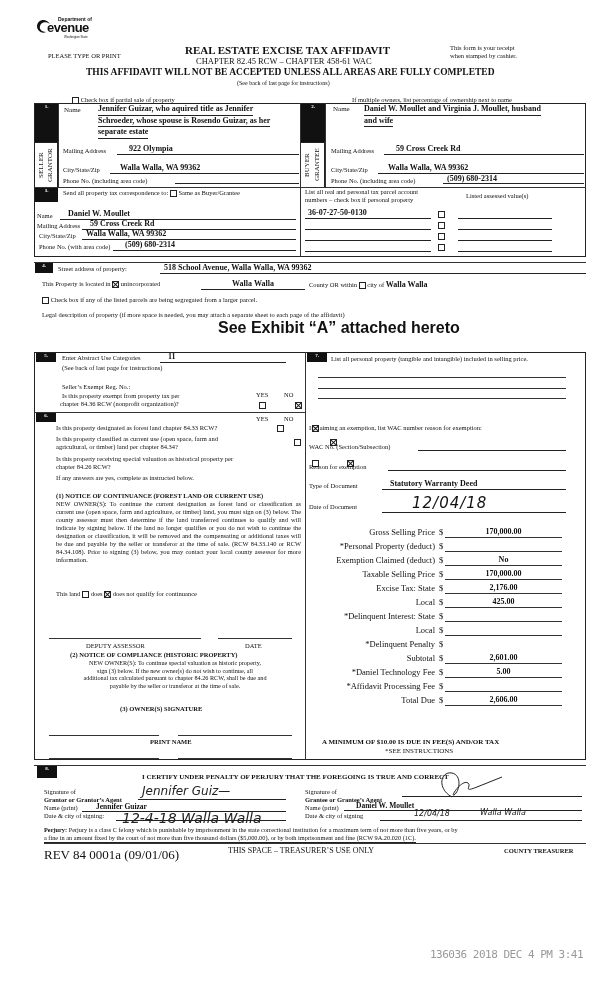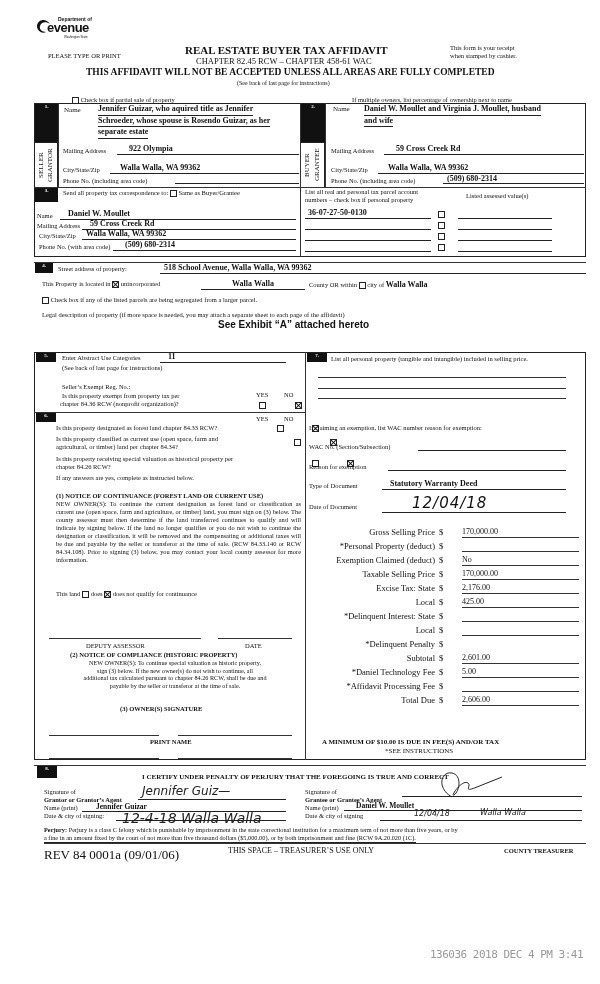--- a/index.html
+++ b/index.html
@@ -13,39 +13,39 @@
   .cb.x::before, .cb.x::after { content: ""; position: absolute; left: 2px; top: -1px; width: 1px; height: 7px; background: #222; }
   .cb.x::before { transform: rotate(45deg); }
   .cb.x::after { transform: rotate(-45deg); }
   .line { position: absolute; height: 0; border-top: 1px solid #333; }
   .vline { position: absolute; width: 0; border-left: 1px solid #333; }
   .hand { font-family: "DejaVu Sans", sans-serif; font-style: italic; }
   .vert { position: absolute; writing-mode: vertical-rl; transform: rotate(180deg); font-size: 7px; text-align: center; line-height: 8px; }
   .fee-row { position: absolute; left: 300px; width: 260px; height: 12px; font-size: 8.5px; }
   .fee-row .lbl { position: absolute; right: 125px; text-align: left; white-space: nowrap; }
   .fee-row .dol { position: absolute; left: 139px; }
-  .fee-row .val { position: absolute; left: 162px; width: 117px; text-align: left; font-weight: normal; border-bottom: 1px solid #333; height: 11px; font-size: 8px; }
+  .fee-row .val { position: absolute; left: 145px; width: 117px; text-align: center; font-weight: bold; border-bottom: 1px solid #333; height: 11px; font-size: 8px; }
   .stamp { font-family: "DejaVu Sans Mono", monospace; color: #999; font-size: 11px; letter-spacing: -0.5px; margin-top: 16px; }
 </style>
 </head>
 <body>
 
 
 
 
 <div class="abs" style="left:36px;top:15px;width:60px;height:26px;">
   <svg width="16" height="16" viewBox="0 0 16 16" style="position:absolute;left:0;top:3px;">
     <path d="M14 6 C10 0 2 1 1 8 C1 13 6 16 10 14 C6 14 3 11 4 8 C5 4 10 3 14 6Z" fill="#111"></path>
   </svg>
   <span style="position:absolute;left:22px;top:1px;font-family:'Liberation Sans',sans-serif;font-size:5px;font-weight:bold;">Department of</span>
   <span style="position:absolute;left:11px;top:5px;font-family:'Liberation Sans',sans-serif;font-size:13px;font-weight:bold;letter-spacing:-0.5px;">evenue</span>
   <span style="position:absolute;left:28px;top:20px;font-family:'Liberation Sans',sans-serif;font-size:3px;">Washington State</span>
 </div>
 <div class="abs" style="left:48px;top:52px;font-size:6.5px;">PLEASE TYPE OR PRINT</div>
-<div class="abs b" style="left:185px;top:44px;font-size:11px;">REAL ESTATE BUYER TAX AFFIDAVIT</div>
+<div class="abs b" style="left:185px;top:44px;font-size:11px;">REAL ESTATE EXCISE TAX AFFIDAVIT</div>
 <div class="abs" style="left:196px;top:56px;font-size:8.5px;">CHAPTER 82.45 RCW – CHAPTER 458-61 WAC</div>
 <div class="abs b" style="left:86px;top:67px;font-size:9.5px;">THIS AFFIDAVIT WILL NOT BE ACCEPTED UNLESS ALL AREAS ARE FULLY COMPLETED</div>
 <div class="abs" style="left:237px;top:80px;font-size:6px;">(See back of last page for instructions)</div>
 <div class="abs" style="left:450px;top:44px;font-size:6.5px;line-height:8px;">
   <div>This form is your receipt</div>
   <div>when stamped by cashier.</div>
 </div>
 
 
 <div class="abs" style="left:72px;top:96px;font-size:6.5px;">
@@ -161,21 +161,21 @@
     <span class="cb"></span>
     <span>city of</span>
     <span class="b" style="font-size:8px;">Walla Walla</span>
   </span>
 </div>
 <div class="abs" style="left:42px;top:296px;font-size:6.5px;">
   <span class="cb"></span>
   <span>Check box if any of the listed parcels are being segregated from a larger parcel.</span>
 </div>
 <div class="abs" style="left:42px;top:311px;font-size:6.5px;">Legal description of property (if more space is needed, you may attach a separate sheet to each page of the affidavit)</div>
-<div class="abs b" style="left:218px;top:319px;font-size:10px;font-family:'Liberation Sans',sans-serif;">See Exhibit “A” attached hereto</div>
+<div class="abs b" style="left:218px;top:319px;font-size:16px;font-family:'Liberation Sans',sans-serif;">See Exhibit “A” attached hereto</div>
 
 
 <div class="abs" style="left:34px;top:352px;width:552px;height:408px;border:1px solid #222;"></div>
 <div class="vline" style="left:305px;top:352px;height:408px;"></div>
 
 
 <div class="abs blk" style="left:36px;top:353px;width:20px;height:9px;"><span>5.</span></div>
 <div class="abs" style="left:62px;top:354px;font-size:6.5px;">Enter Abstract Use Categories</div>
 <div class="abs b ul" style="left:160px;top:352px;width:126px;font-size:8px;padding-left:8px;height:11px;">11</div>
 <div class="abs" style="left:62px;top:364px;font-size:6.5px;">(See back of last page for instructions)</div>

